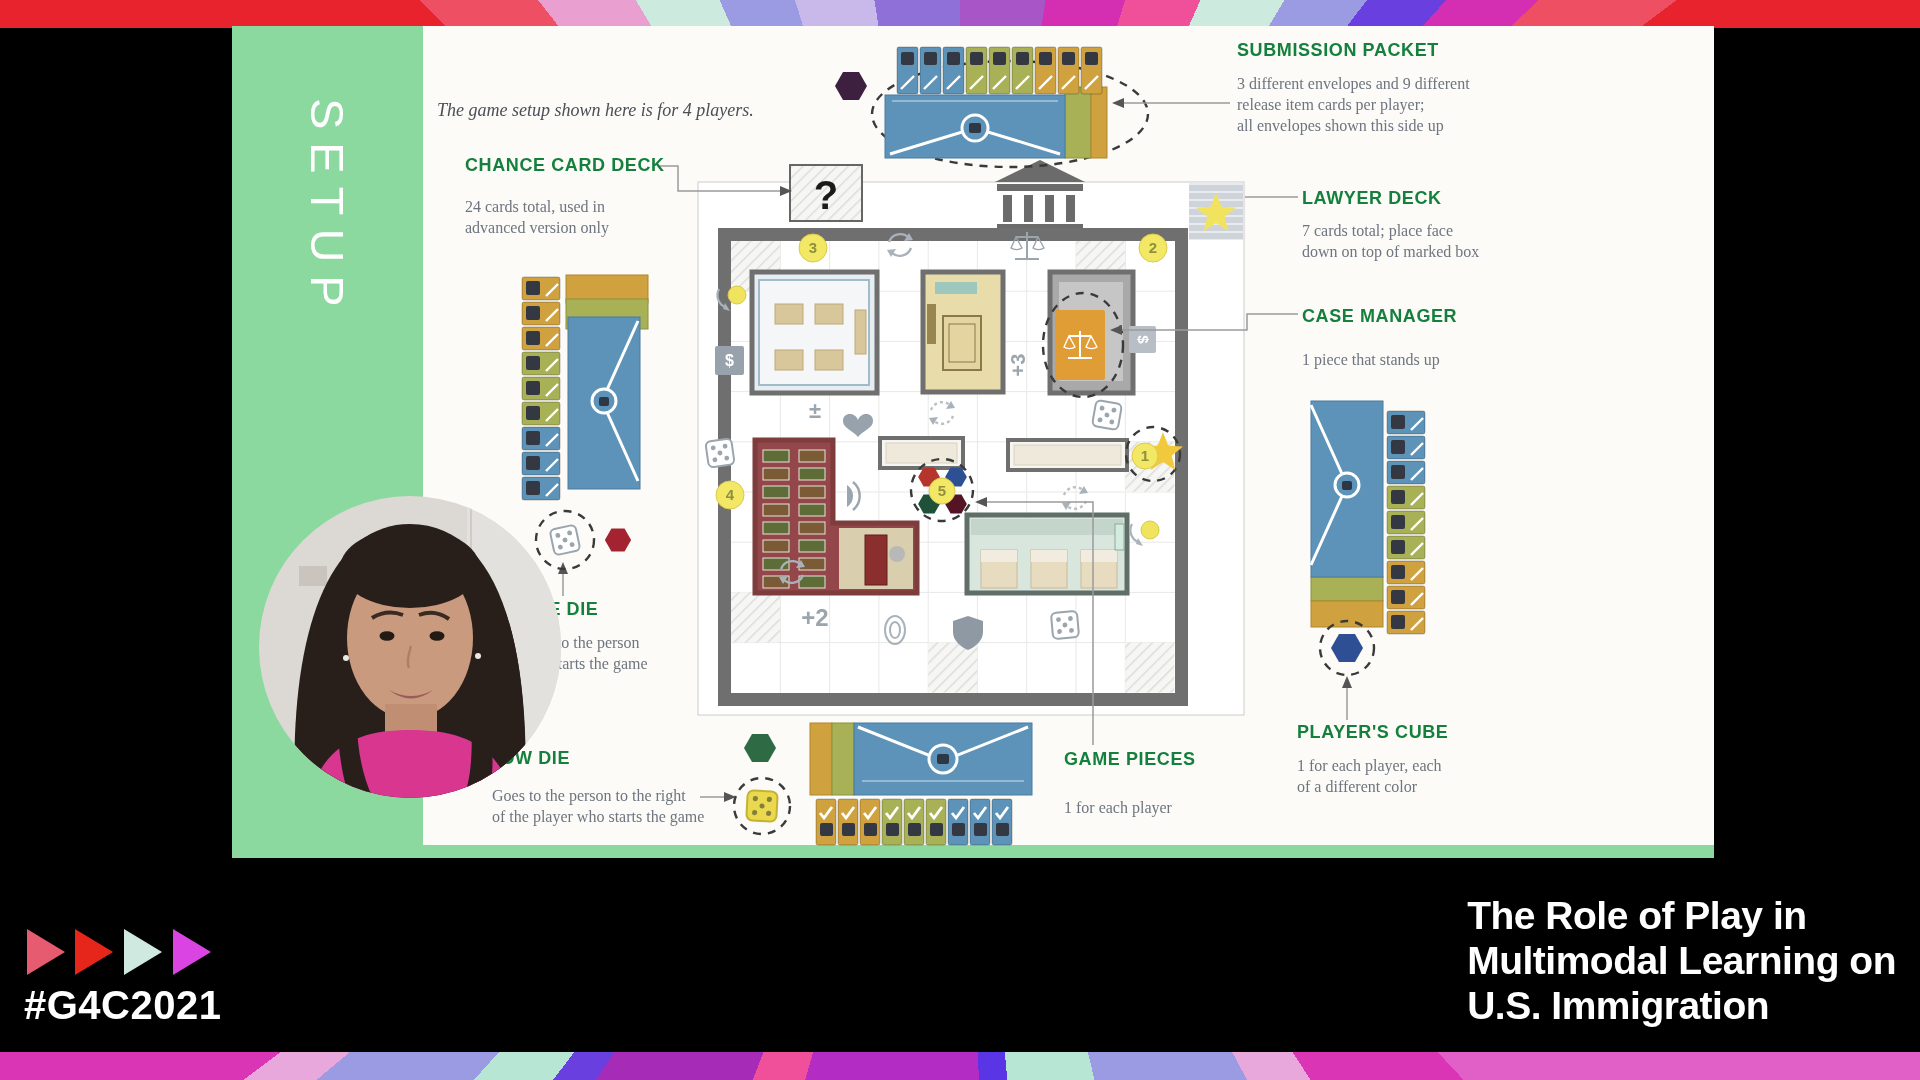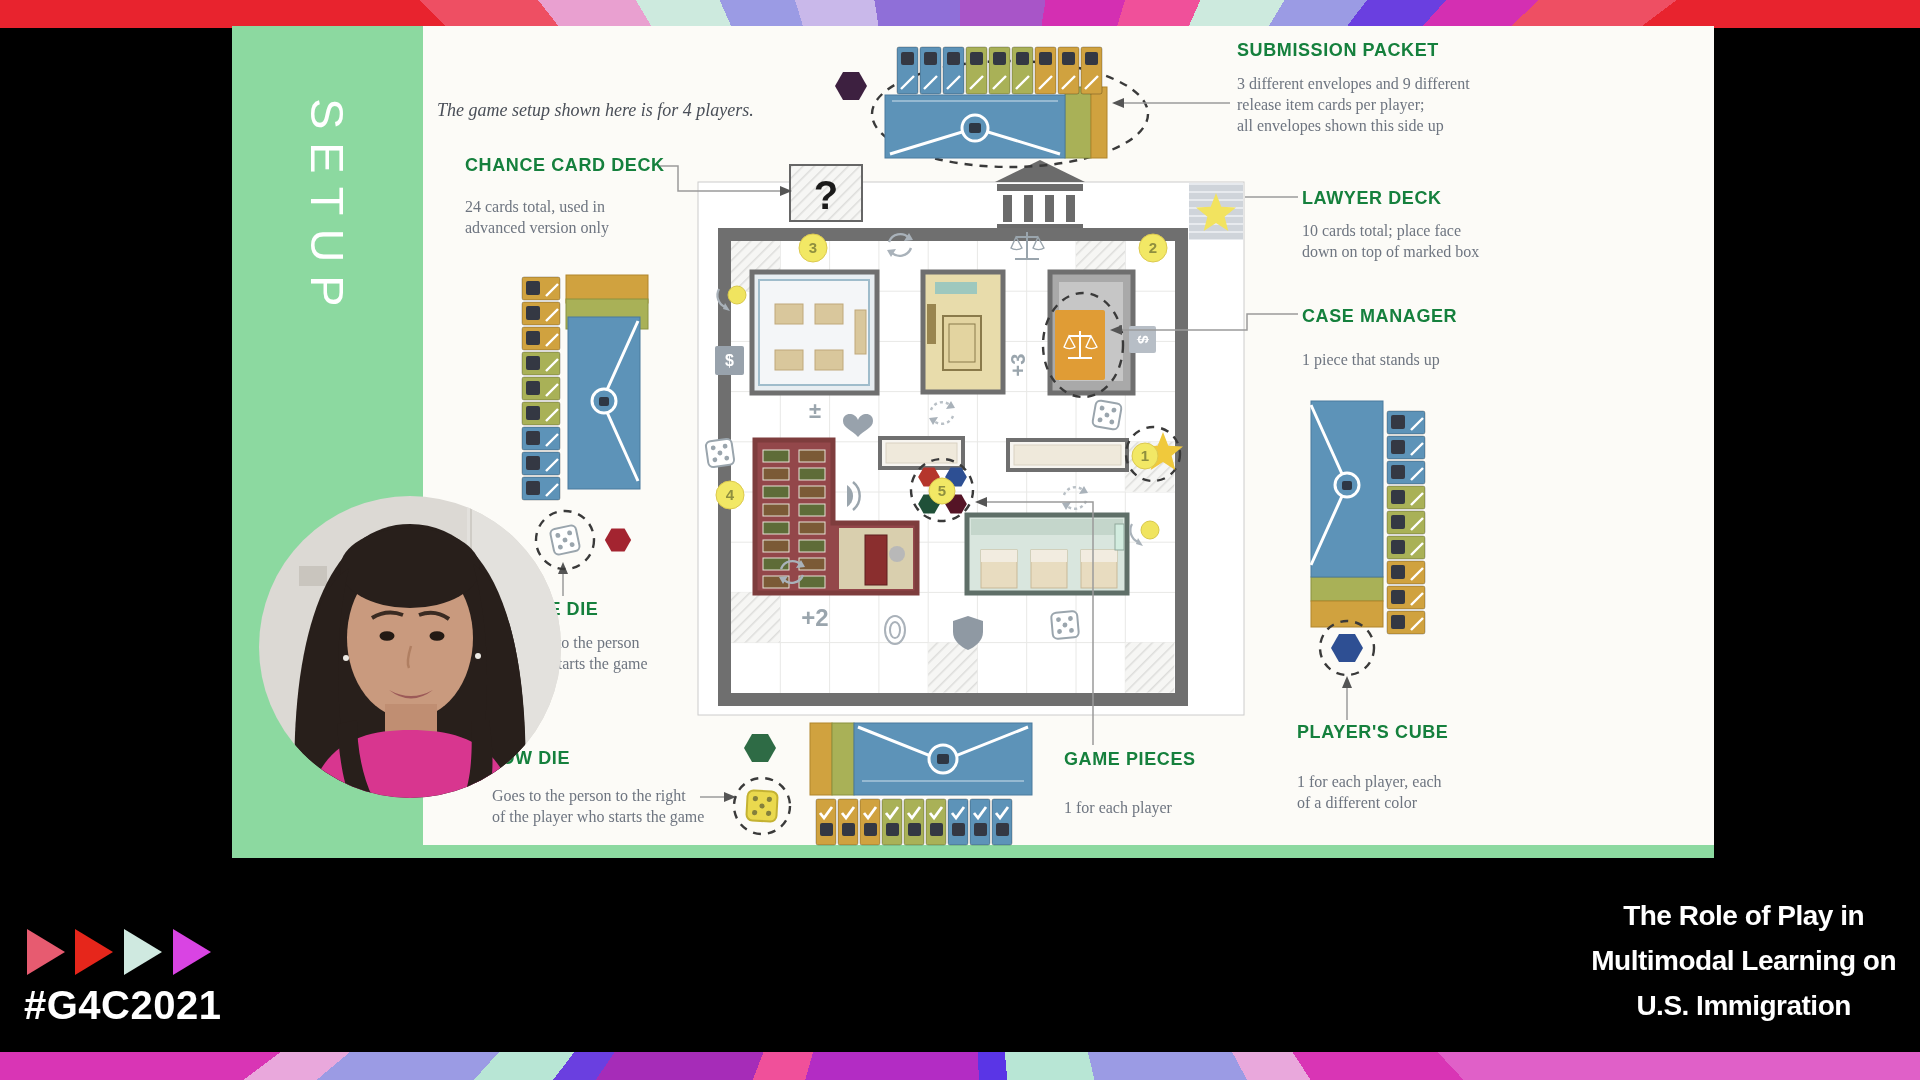--- a/index.html
+++ b/index.html
@@ -16,22 +16,22 @@
   .intro{position:absolute;left:205px;top:74px;font-family:"Liberation Serif",serif;
          font-style:italic;font-size:18px;color:#4a4f58;}
   .ann{position:absolute;}
   .ann-t{font-size:18px;font-weight:bold;letter-spacing:.6px;color:#15803d;}
   .ann-b{font-family:"Liberation Serif",serif;font-size:16px;line-height:21px;color:#6e7580;}
   .board,.pk,.overlay{position:absolute;}
   .overlay{left:0;top:0;pointer-events:none;}
   .webcam{position:absolute;left:27px;top:470px;width:302px;height:302px;}
   .tris{position:absolute;left:27px;top:925px;}
   .hashtag{position:absolute;left:24px;top:983px;color:#fff;font-size:40px;font-weight:bold;letter-spacing:.5px;}
-  .title{position:absolute;right:24px;top:893px;text-align:center;color:#fff;
-         font-size:28px;font-weight:bold;line-height:45px;letter-spacing:-.5px;}
+  .title{position:absolute;right:24px;top:893px;text-align:left;color:#fff;
+         font-size:39px;font-weight:bold;line-height:45px;letter-spacing:-.5px;}
   svg text{font-family:"Liberation Sans",sans-serif;}
   .dash{fill:none;stroke:#3a3a3a;stroke-width:2.4;stroke-dasharray:8 7;}
   .lead{fill:none;stroke:#9b9b9b;stroke-width:1.5;}
   .ah{fill:#555;}
   .cointx{font-size:15px;font-weight:bold;fill:#8f8f3f;}
   .gtx{fill:#9aa5ad;font-weight:bold;}
 </style>
 </head>
 <body>
 
@@ -386,39 +386,39 @@
     <div class="ann" style="left:233px;top:129px">
       <div class="ann-t">CHANCE CARD DECK</div>
       <div class="ann-b" style="margin-top:20px">
         <div>24 cards total, used in</div>
         <div>advanced version only</div>
       </div>
     </div>
     <div class="ann" style="left:1070px;top:162px">
       <div class="ann-t">LAWYER DECK</div>
       <div class="ann-b" style="margin-top:11px">
-        <div>10 cards total; place face</div>
+        <div>7 cards total; place face</div>
         <div>down on top of marked box</div>
       </div>
     </div>
     <div class="ann" style="left:1070px;top:280px">
       <div class="ann-t">CASE MANAGER</div>
       <div class="ann-b" style="margin-top:22px">
         <div>1 piece that stands up</div>
       </div>
     </div>
     <div class="ann" style="left:832px;top:723px">
       <div class="ann-t">GAME PIECES</div>
       <div class="ann-b" style="margin-top:27px">
         <div>1 for each player</div>
       </div>
     </div>
     <div class="ann" style="left:1065px;top:696px">
       <div class="ann-t">PLAYER'S CUBE</div>
-      <div class="ann-b" style="margin-top:28px">
+      <div class="ann-b" style="margin-top:12px">
         <div>1 for each player, each</div>
         <div>of a different color</div>
       </div>
     </div>
     <div class="ann" style="left:268px;top:573px">
       <div class="ann-t">WHITE DIE</div>
       <div class="ann-b" style="margin-top:12px;margin-left:20px">
         <div>Goes to the person</div>
         <div>who starts the game</div>
       </div>

